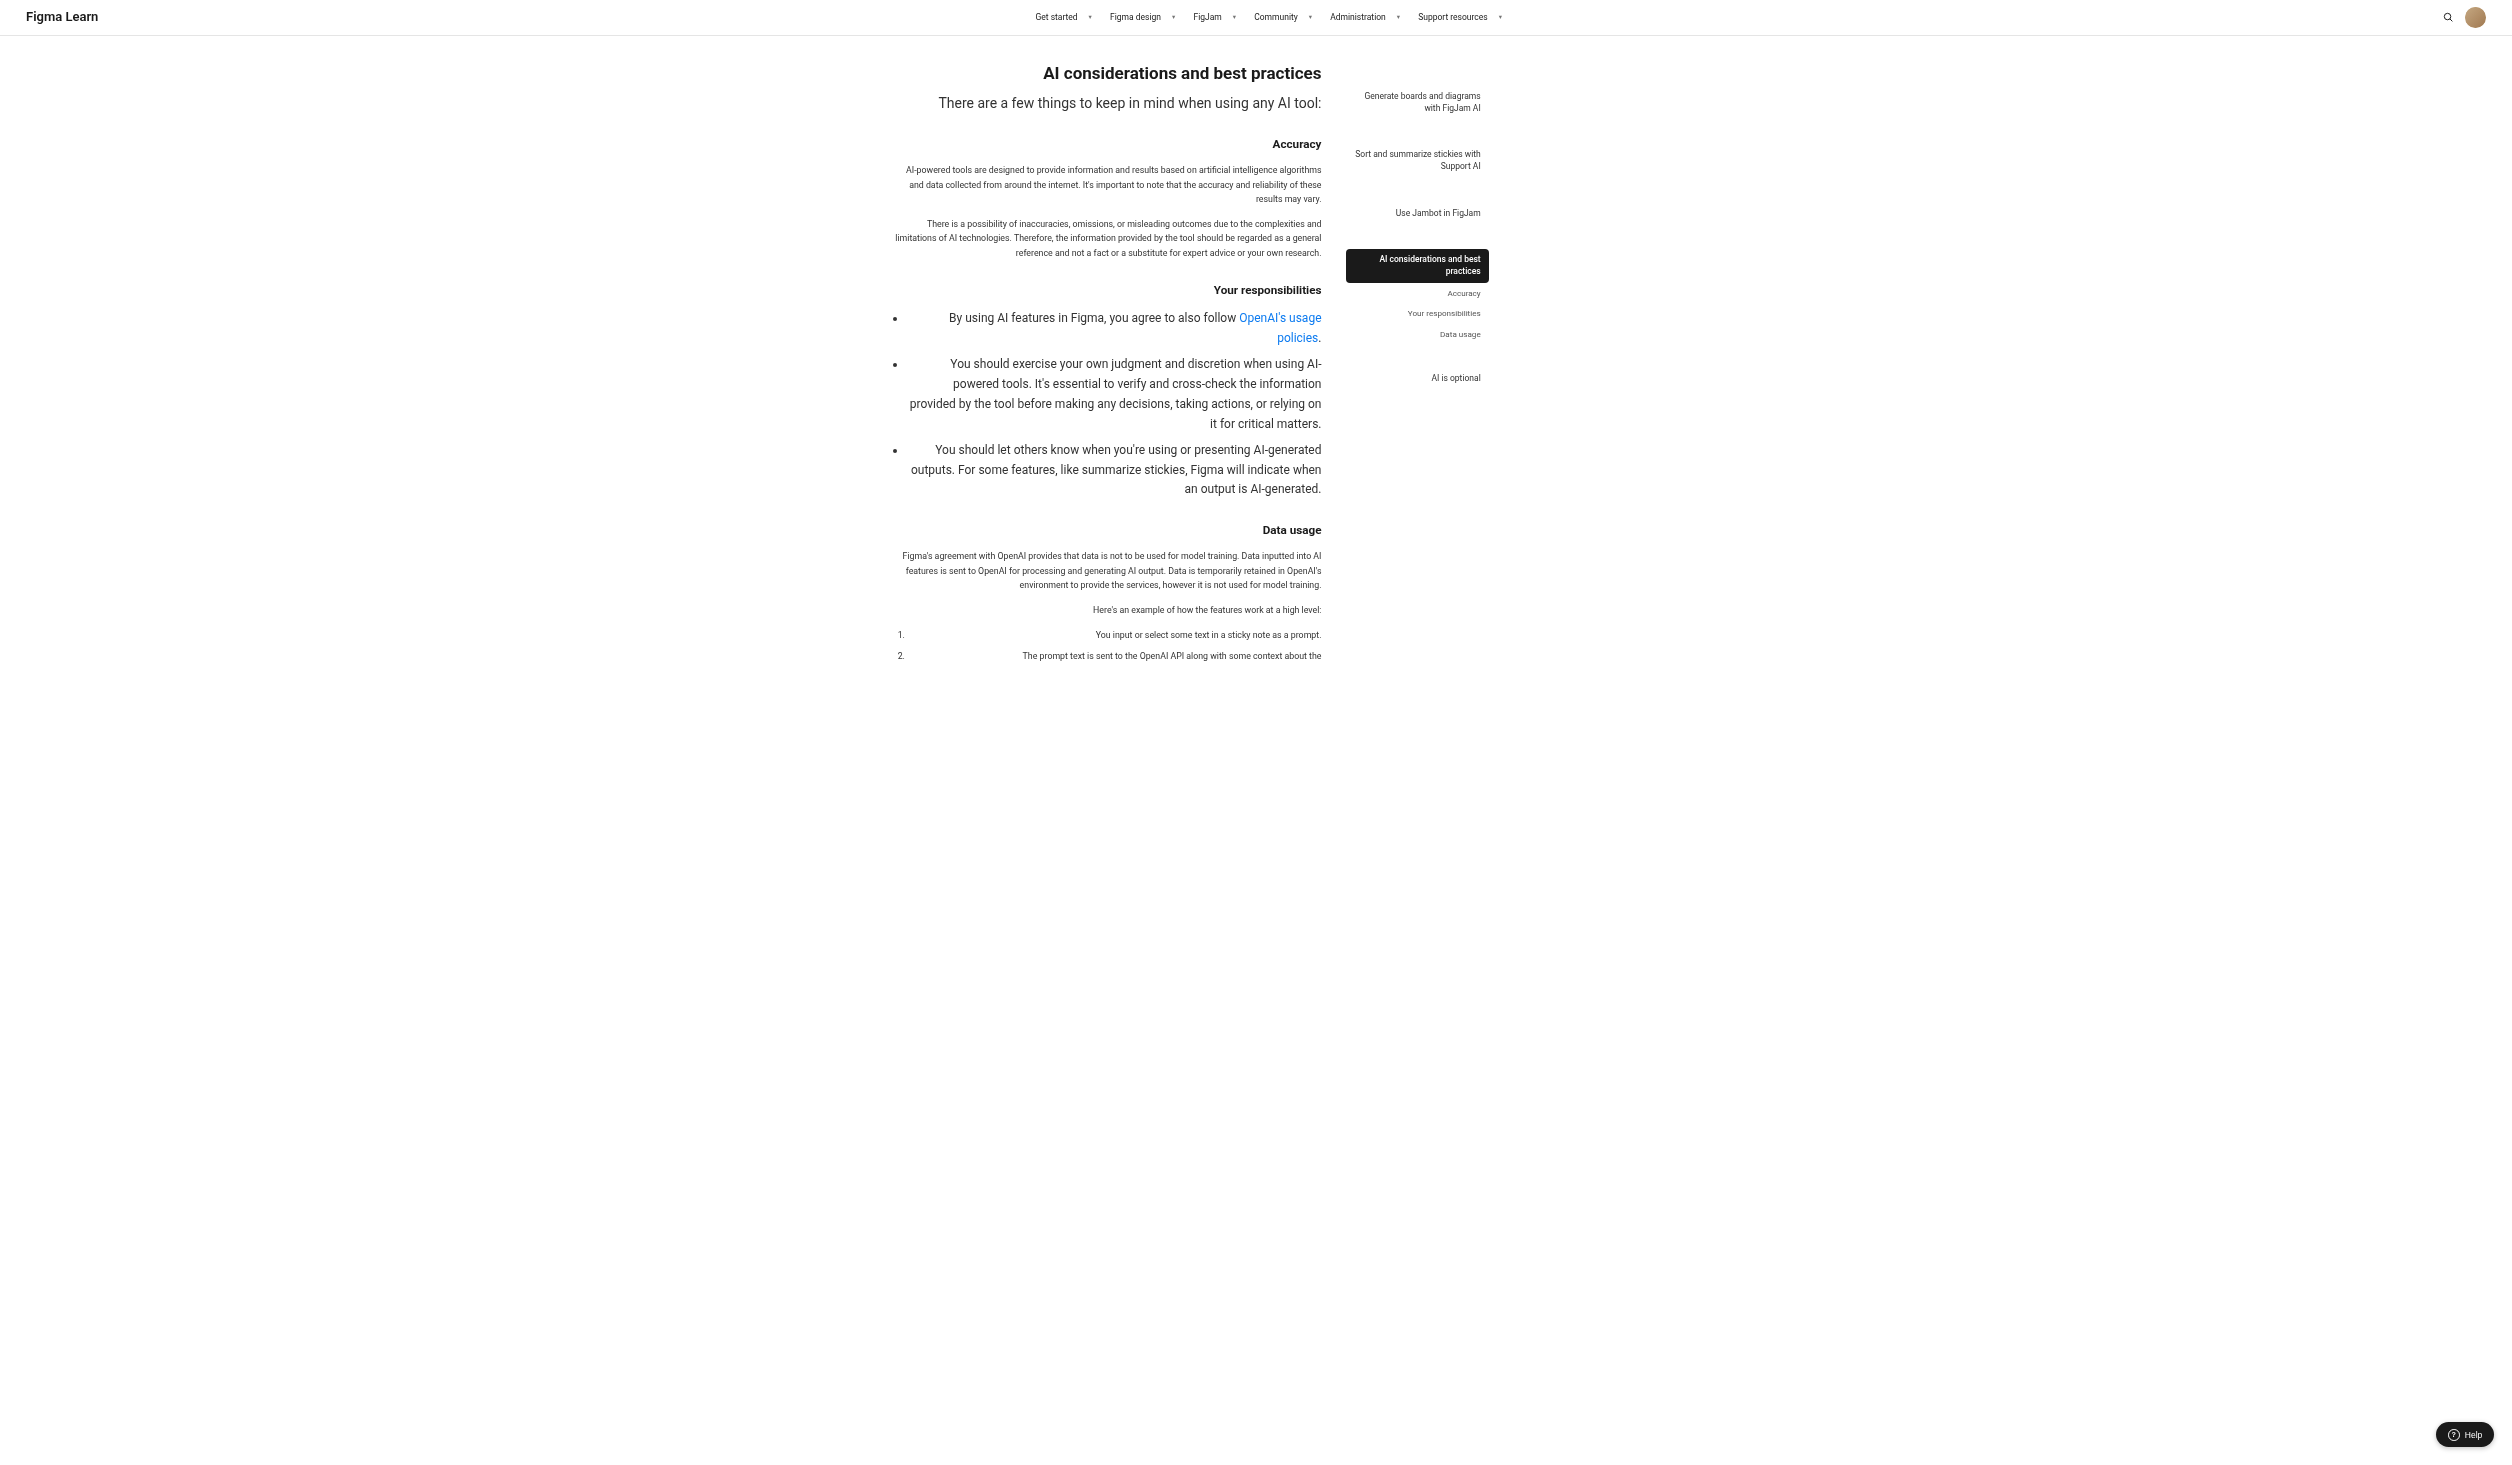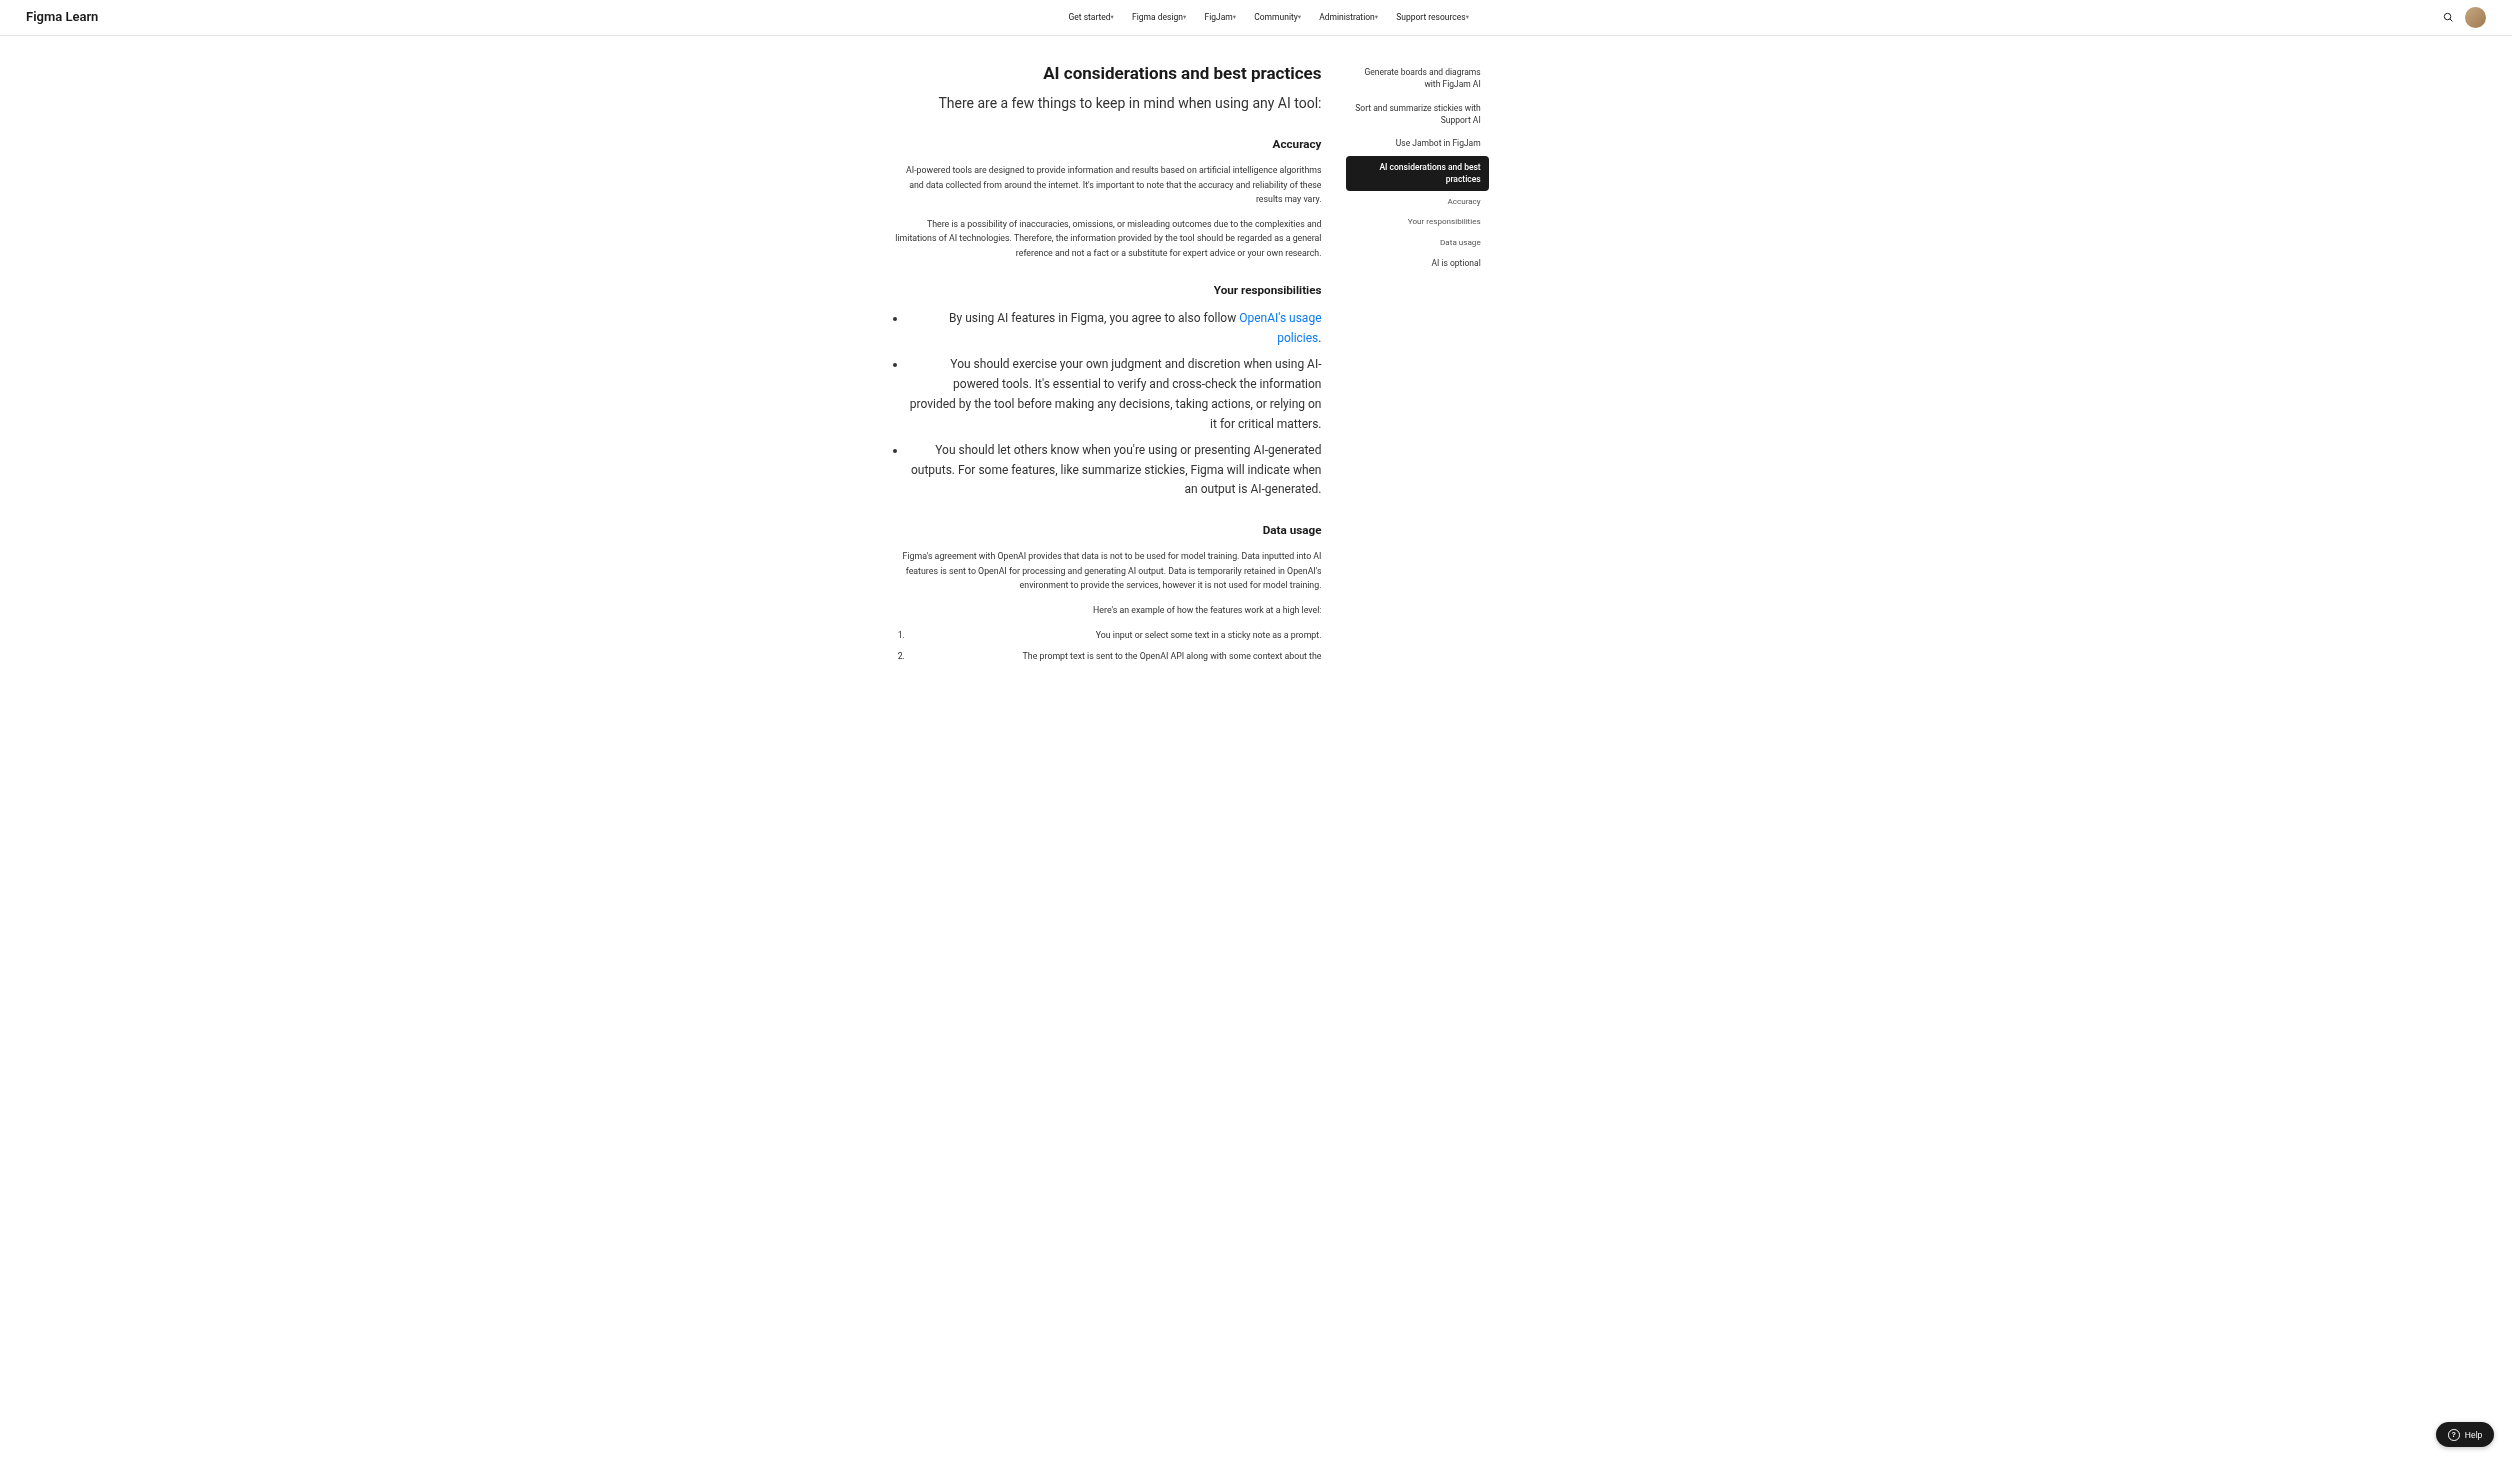--- a/index.html
+++ b/index.html
@@ -41,21 +41,21 @@
       display: flex;
       align-items: center;
       gap: 2.6px;
       flex: 1;
       justify-content: center;
     }
 
     .nav-item {
       display: flex;
       align-items: center;
-      gap: 0;
+      gap: 11px;
       padding: 3.9px 7.8px;
       border-radius: 3.9px;
       font-size: 8.5px;
       color: #1a1a1a;
       cursor: pointer;
       white-space: nowrap;
     }
 
     .nav-chevron {
       font-size: 6.5px;
@@ -181,20 +181,21 @@
 
     .toc-item {
       display: block;
       padding: 5.2px 7.8px;
       border-radius: 3.9px;
       font-size: 8.5px;
       color: #333;
       cursor: pointer;
       line-height: 1.4;
       margin-bottom: 1.3px;
+      margin-top: 24px;
     }
 
     .toc-item.active {
       background: #1a1a1a;
       color: #ffffff;
       font-weight: 500;
     }
 
     .toc-sub-item {
       display: block;

